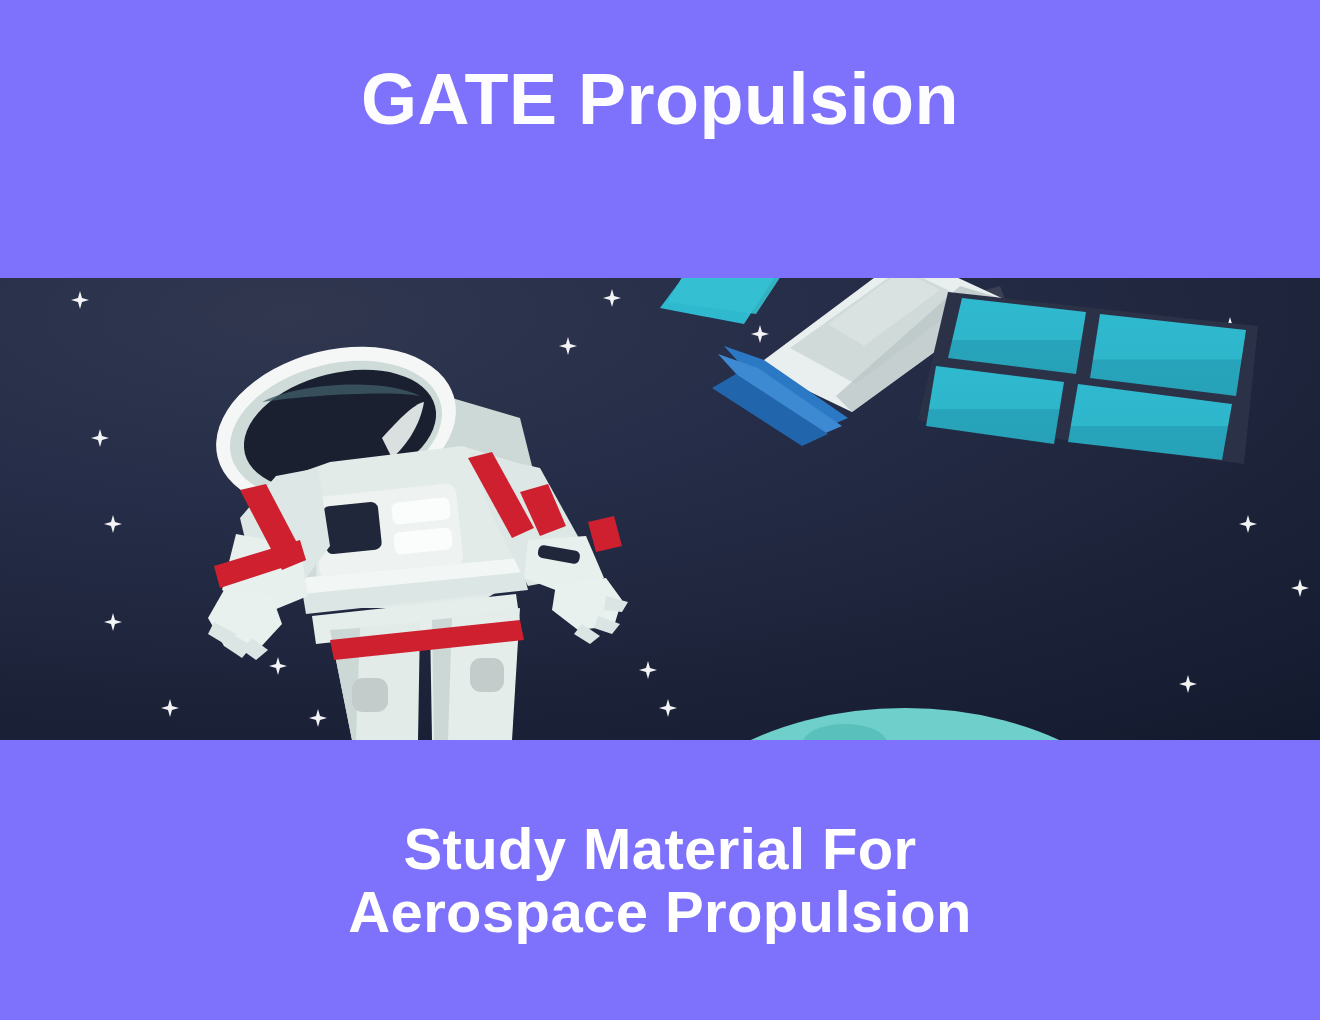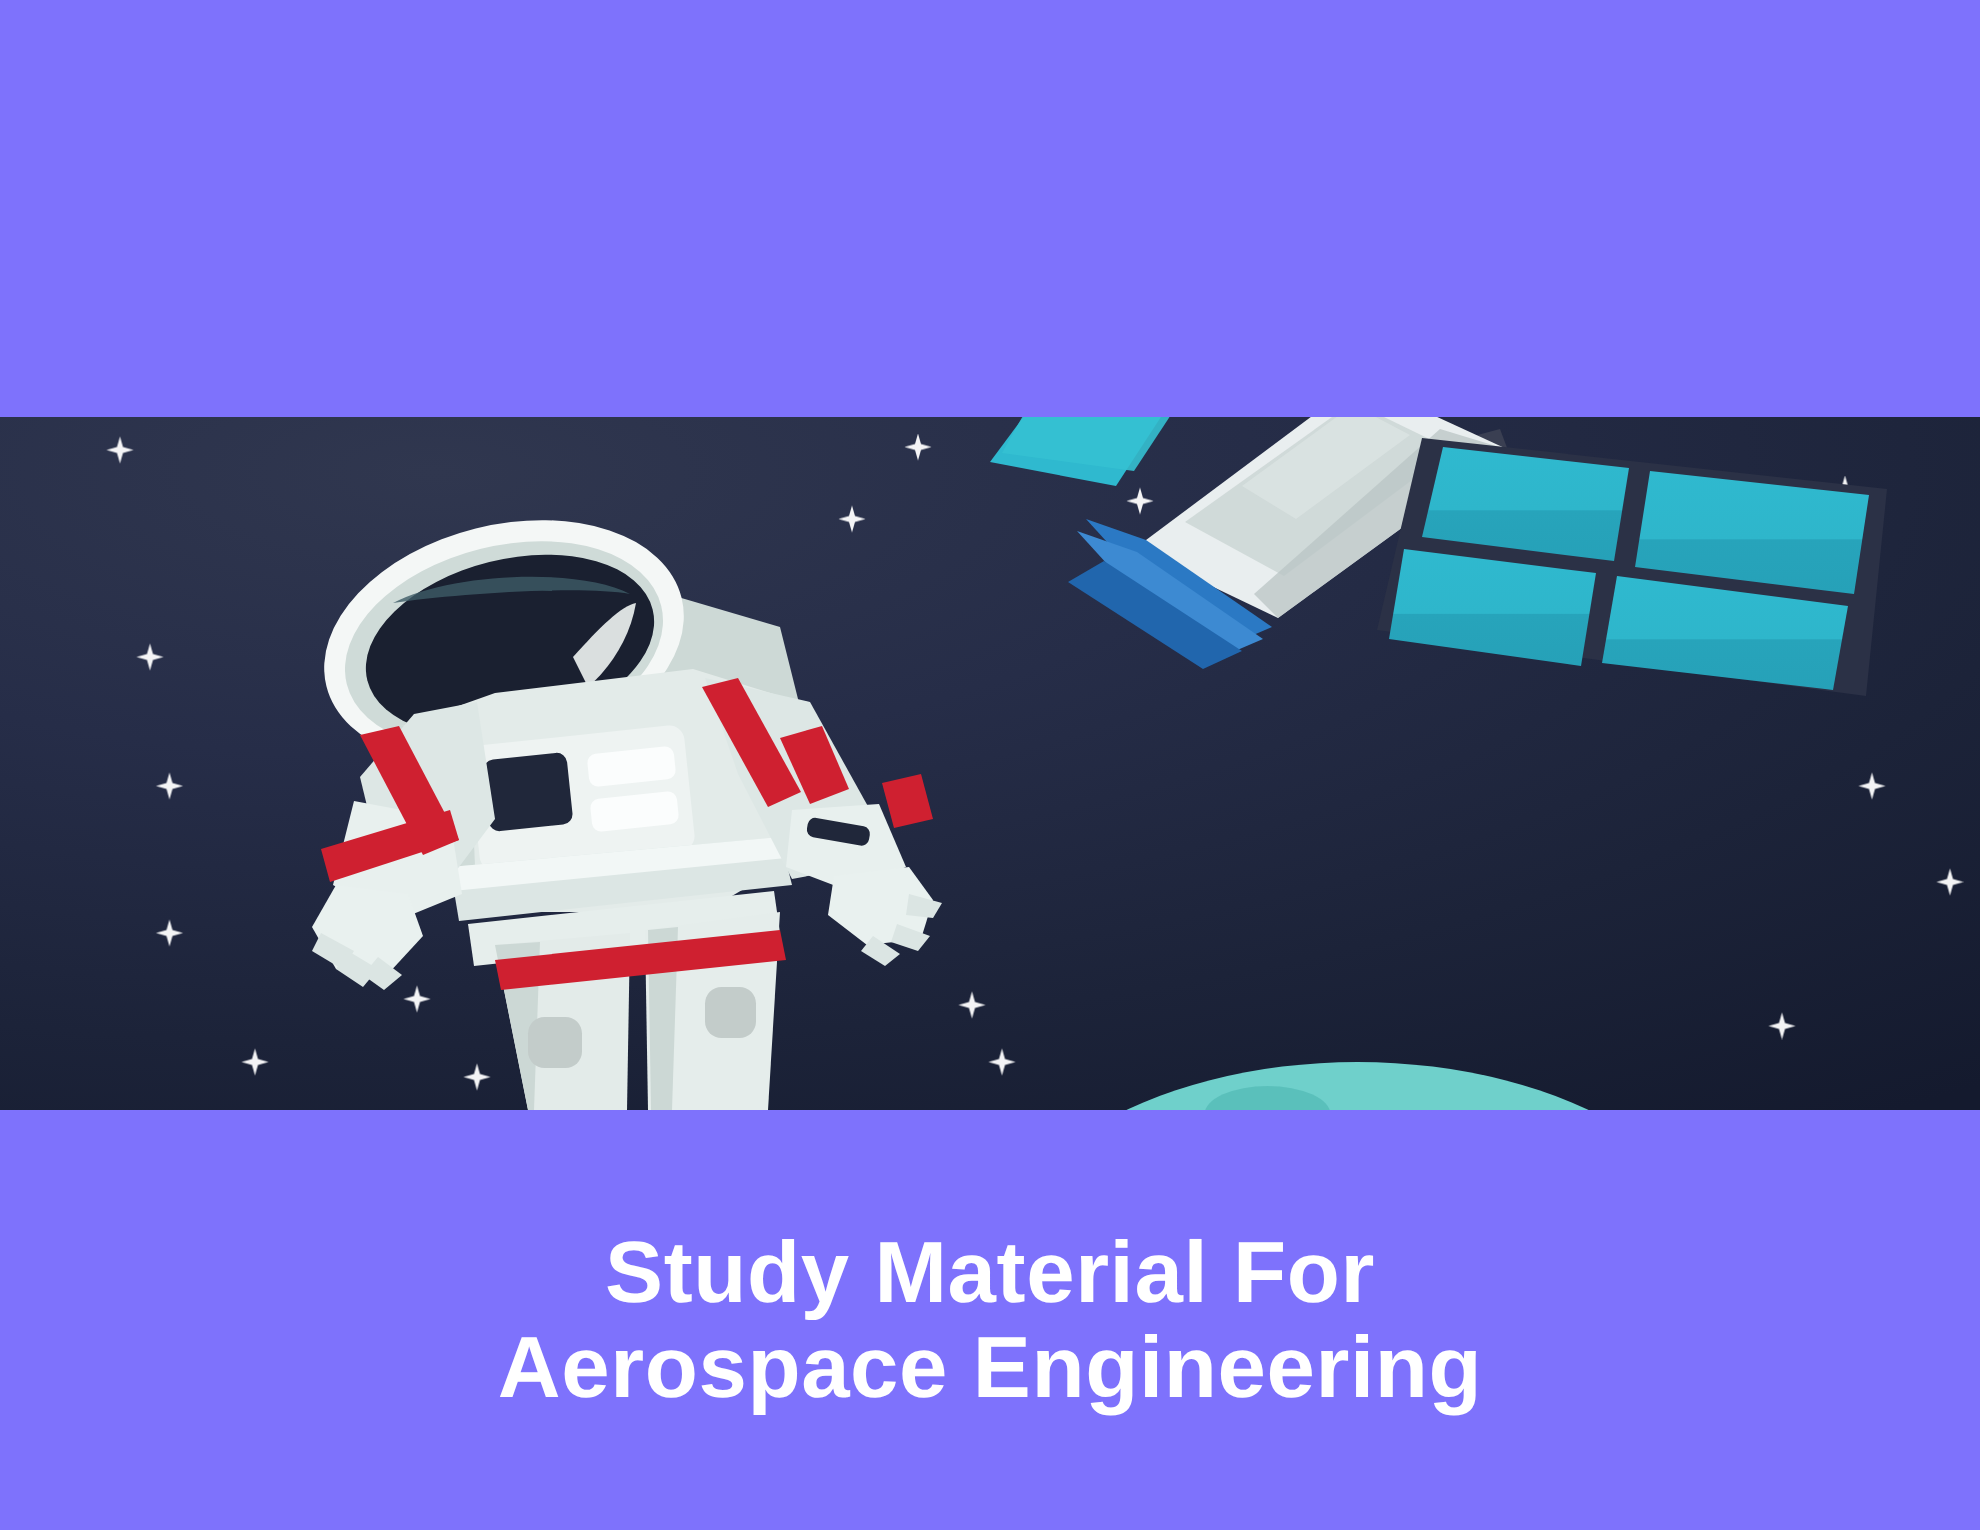--- a/index.html
+++ b/index.html
@@ -45,20 +45,23 @@
     font-size:58px;line-height:1.08;font-weight:bold;
     color:#ffffff;letter-spacing:0.4px;text-align:center;
   }
   .sub-line{display:block;}
 </style>
 </head>
 <body>
 
 <div class="page">
 
+  <div class="title-area">
+    <h1 class="main-title">GATE Propulsion</h1>
+  </div>
 
   <div class="banner">
     <svg viewBox="0 0 1320 462" xmlns="http://www.w3.org/2000/svg" role="img">
       <defs>
         <radialGradient id="skyGrad" cx="22%" cy="8%" r="118%">
           <stop offset="0%" stop-color="#30374f"></stop>
           <stop offset="35%" stop-color="#262d48"></stop>
           <stop offset="70%" stop-color="#1c2339"></stop>
           <stop offset="100%" stop-color="#141a2e"></stop>
         </radialGradient>
@@ -212,17 +215,17 @@
         <path d="M520,214 L548,206 L566,248 L540,258 Z" fill="#cf2030"></path>
         <path d="M588,244 L614,238 L622,268 L596,274 Z" fill="#cf2030"></path>
         <path d="M330,362 L520,342 L524,362 L334,382 Z" fill="#cf2030"></path>
       </g>
     </svg>
   </div>
 
   <div class="subtitle-area">
     <h2 class="sub-title">
       <span class="sub-line">Study Material For</span>
-      <span class="sub-line">Aerospace Engineering</span>
+      <span class="sub-line">Aerospace Propulsion</span>
     </h2>
   </div>
 
 </div>
 
 </body></html>

